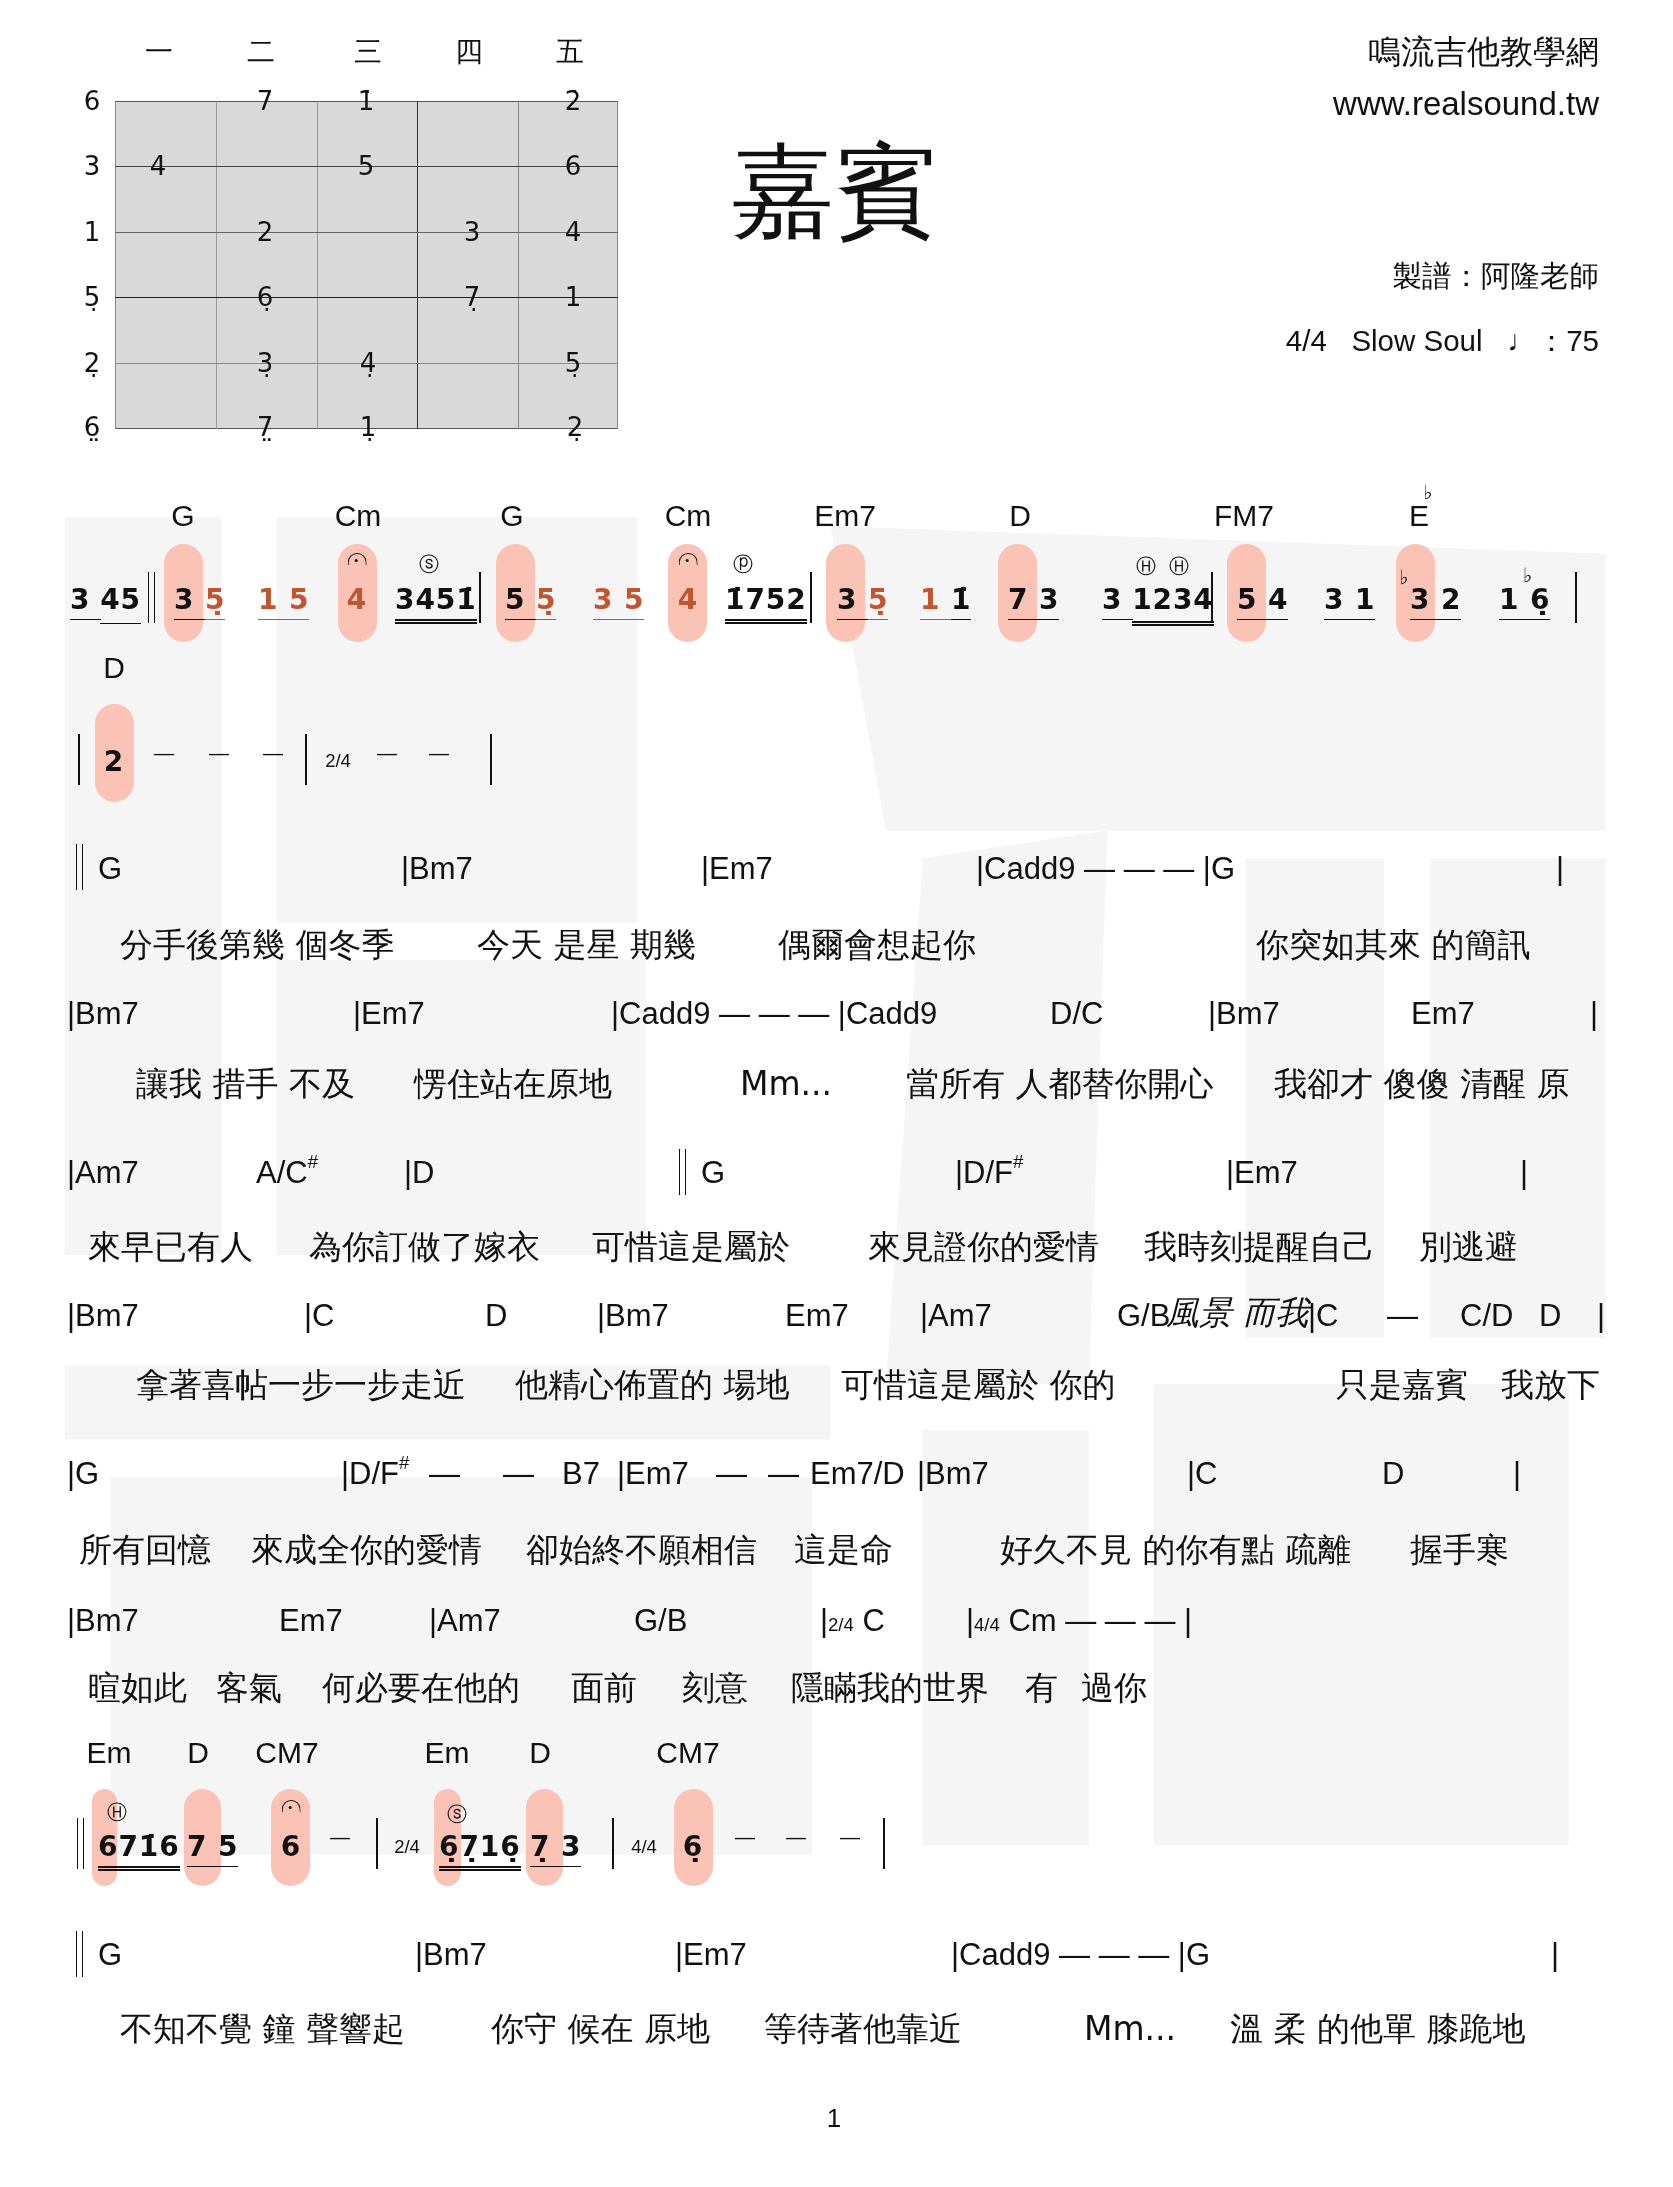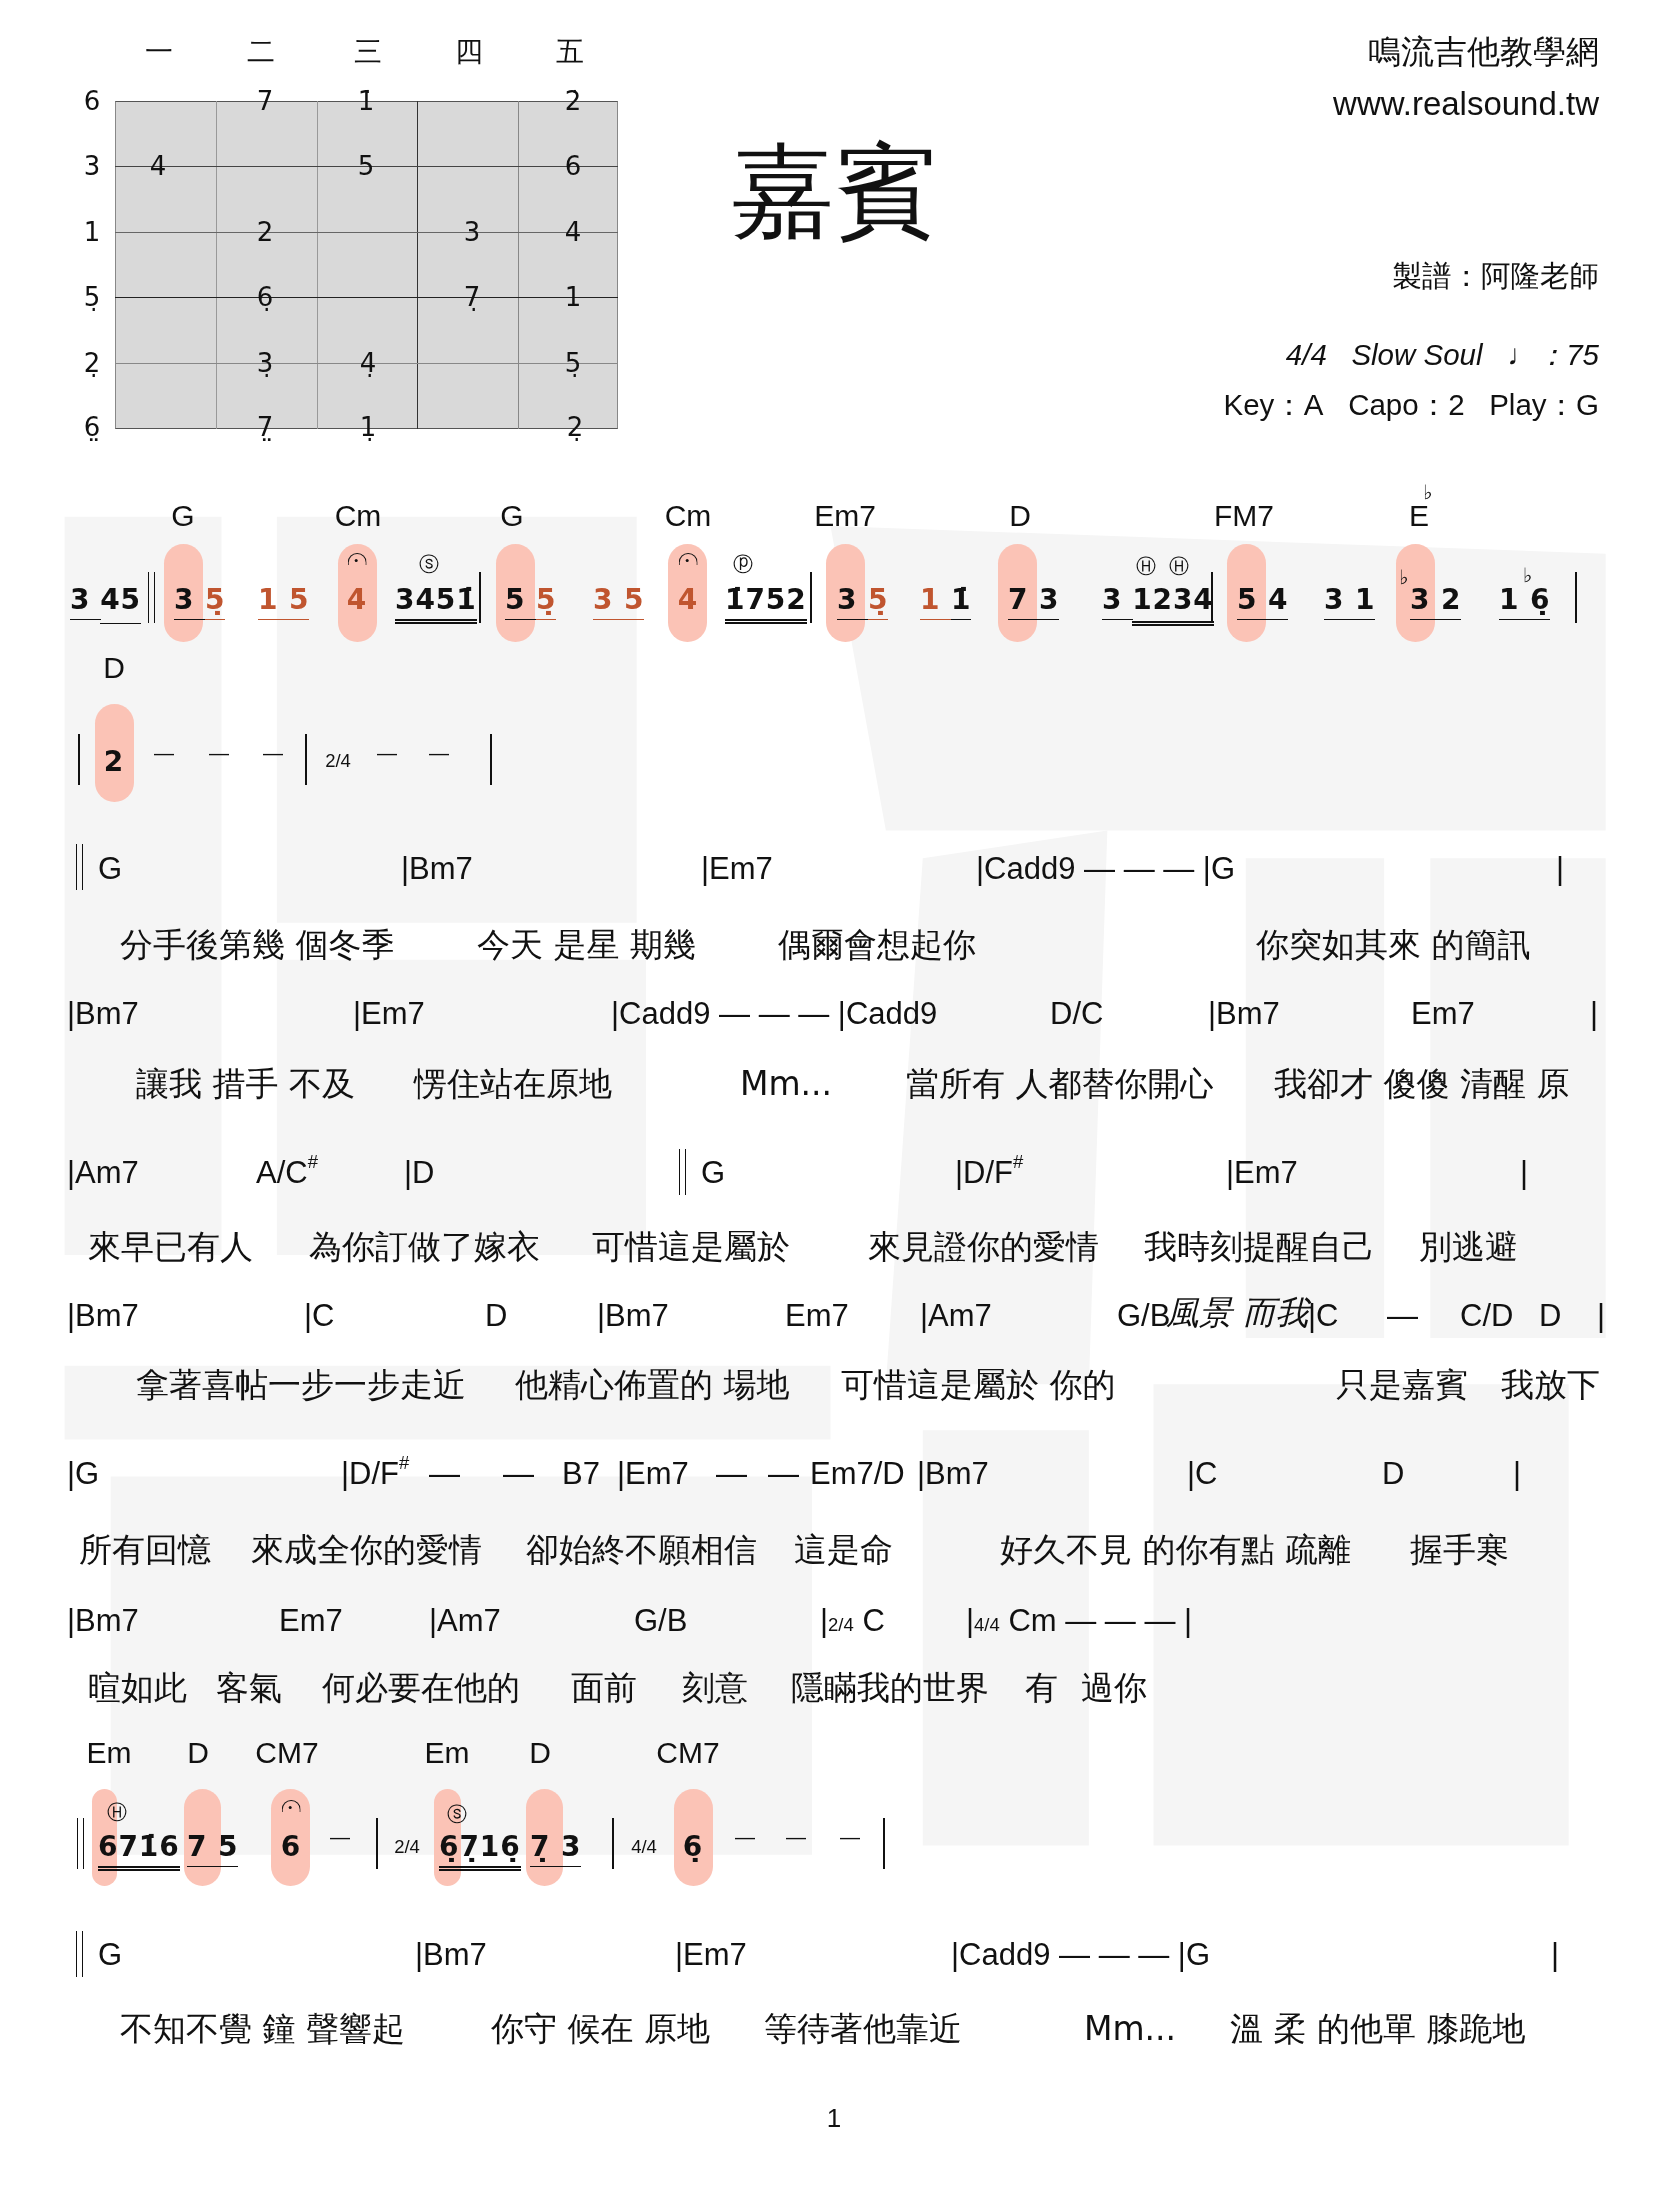--- a/index.html
+++ b/index.html
@@ -66,25 +66,22 @@
       <polygon points="1250,1500 1700,1500 1700,2000 1250,2000"></polygon>
     </g>
   </svg>
 
   <div class="layer">
 
     <div class="abs hdr" style="top:35px;">鳴流吉他教學網</div>
     <div class="abs hdr" style="top:87px;">www.realsound.tw</div>
     <div class="abs title ctr" style="left:834px;top:140px;">嘉賓</div>
     <div class="abs hdr-sm" style="top:261px;">製譜：阿隆老師</div>
-    <div class="abs hdr-sm" style="top:310px;font-style:italic;">
+    <div class="abs hdr-sm" style="top:296px;">
       <span>4/4</span>&nbsp;&nbsp;&nbsp;<span>Slow Soul</span>&nbsp;&nbsp;&nbsp;<span>♩</span><span>：75</span>
-    </div>
-    <div class="abs hdr-sm" style="top:360px;">
-      <span>Key：A</span>&nbsp;&nbsp;&nbsp;<span>Capo：2</span>&nbsp;&nbsp;&nbsp;<span>Play：G</span>
     </div>
 
     <div>
       <div class="fb"></div>
       <div class="fb-v" style="left:216px;background:#999;"></div>
       <div class="fb-v" style="left:317px;background:#999;"></div>
       <div class="fb-v" style="left:417px;background:#333;"></div>
       <div class="fb-v" style="left:518px;background:#888;"></div>
       <div class="fb-h" style="top:166px;background:#444;"></div>
       <div class="fb-h" style="top:232px;background:#666;"></div>

